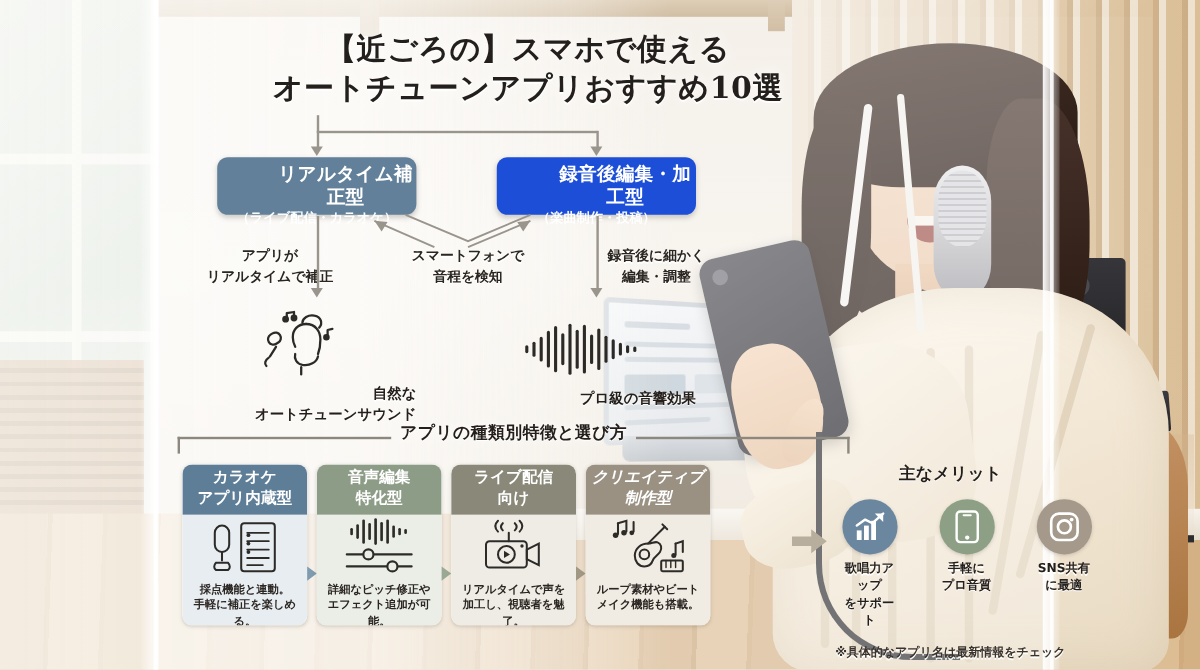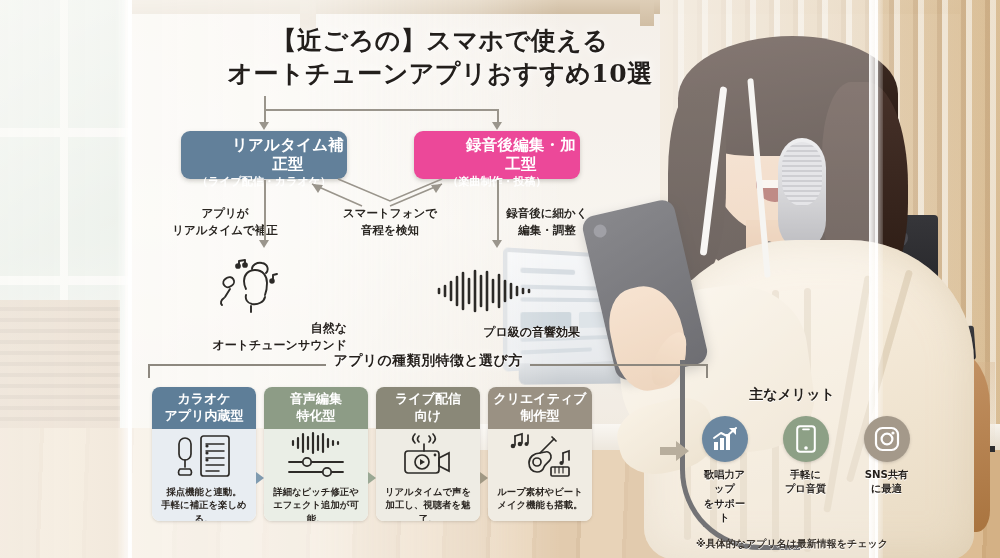--- a/index.html
+++ b/index.html
@@ -355,21 +355,21 @@
   <div class="ln-h" style="left:264px;top:109px;width:234px;"></div>
   <div class="ln-v" style="left:264px;top:109px;height:14px;"></div>
   <div class="arrow-dn" style="left:258.5px;top:122px;"></div>
   <div class="ln-v" style="left:497px;top:109px;height:14px;"></div>
   <div class="arrow-dn" style="left:491.5px;top:122px;"></div>
 
   <div class="typebox" style="left:181px;top:131px;background:#62809a;">
     <div class="t1">リアルタイム補正型</div>
     <div class="t2">（ライブ配信・カラオケ）</div>
   </div>
-  <div class="typebox" style="left:414px;top:131px;background:#ec4899;">
+  <div class="typebox" style="left:414px;top:131px;background:#1d4ed8;">
     <div class="t1">録音後編集・加工型</div>
     <div class="t2">（楽曲制作・投稿）</div>
   </div>
 
   <svg style="position:absolute;left:300px;top:180px;width:180px;height:30px;">
     <line x1="62" y1="26" x2="12" y2="4" stroke="#9a958c" stroke-width="1.6"></line>
     <polygon points="12,4 23,5 18,13" fill="#9a958c"></polygon>
     <line x1="90" y1="26" x2="142" y2="4" stroke="#9a958c" stroke-width="1.6"></line>
     <polygon points="142,4 131,5 136,13" fill="#9a958c"></polygon>
   </svg>
@@ -554,21 +554,21 @@
         <div>リアルタイムで声を</div>
         <div>加工し、視聴者を魅了。</div>
       </div>
     </div>
 
     <div class="cgap">
       <div class="tri" style="border-left:8px solid #a09884;"></div>
     </div>
 
     <div class="card">
-      <div class="ch" style="background:#9a9183;">
+      <div class="ch" style="background:#9a9183;font-style:italic;">
         <span>クリエイティブ</span>
         <span>制作型</span>
       </div>
       <div class="cb" style="background:#f0ece3;">
         <svg width="66" height="48" viewBox="0 0 66 48" stroke="#2d2b28" stroke-width="1.7" fill="none" stroke-linecap="round">
 
           <path d="M8 3v9"></path>
             <path d="M8 3l7-2v9"></path>
           <circle cx="6" cy="13" r="2.3" fill="#2d2b28" stroke="none"></circle>
           <circle cx="13" cy="11" r="2.3" fill="#2d2b28" stroke="none"></circle>

